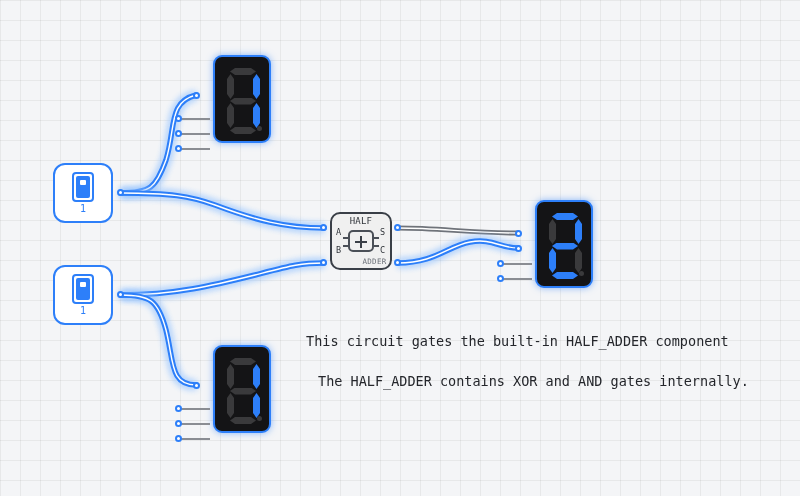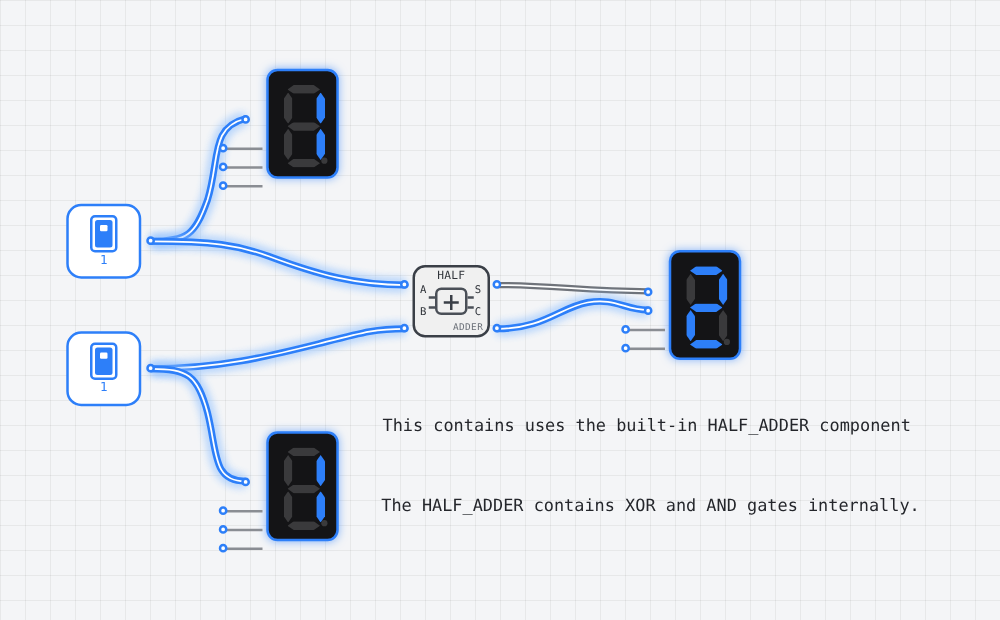--- a/index.html
+++ b/index.html
@@ -294,16 +294,16 @@
       </div>
     <div class="seg-dp"></div>
   </div>
   <div class="pin-stub" style="left:500px;top:263px;width:32px;"></div>
   <div class="pin-stub" style="left:500px;top:278px;width:32px;"></div>
   <div class="pin-dot" style="left:515px;top:230px;"></div>
   <div class="pin-dot" style="left:515px;top:245px;"></div>
   <div class="pin-dot" style="left:497px;top:260px;"></div>
   <div class="pin-dot" style="left:497px;top:275px;"></div>
 
-  <div class="note" style="left:306px;top:331px;">This contains uses the built-in HALF_ADDER component</div>
-  <div class="note" style="left:305px;top:371px;margin-top:24px;">The HALF_ADDER contains XOR and AND gates internally.</div>
+  <div class="note" style="left:306px;top:331px;">This circuit gates the built-in HALF_ADDER component</div>
+  <div class="note" style="left:318px;top:371px;">The HALF_ADDER contains XOR and AND gates internally.</div>
 
 </div>
 
 </body></html>

